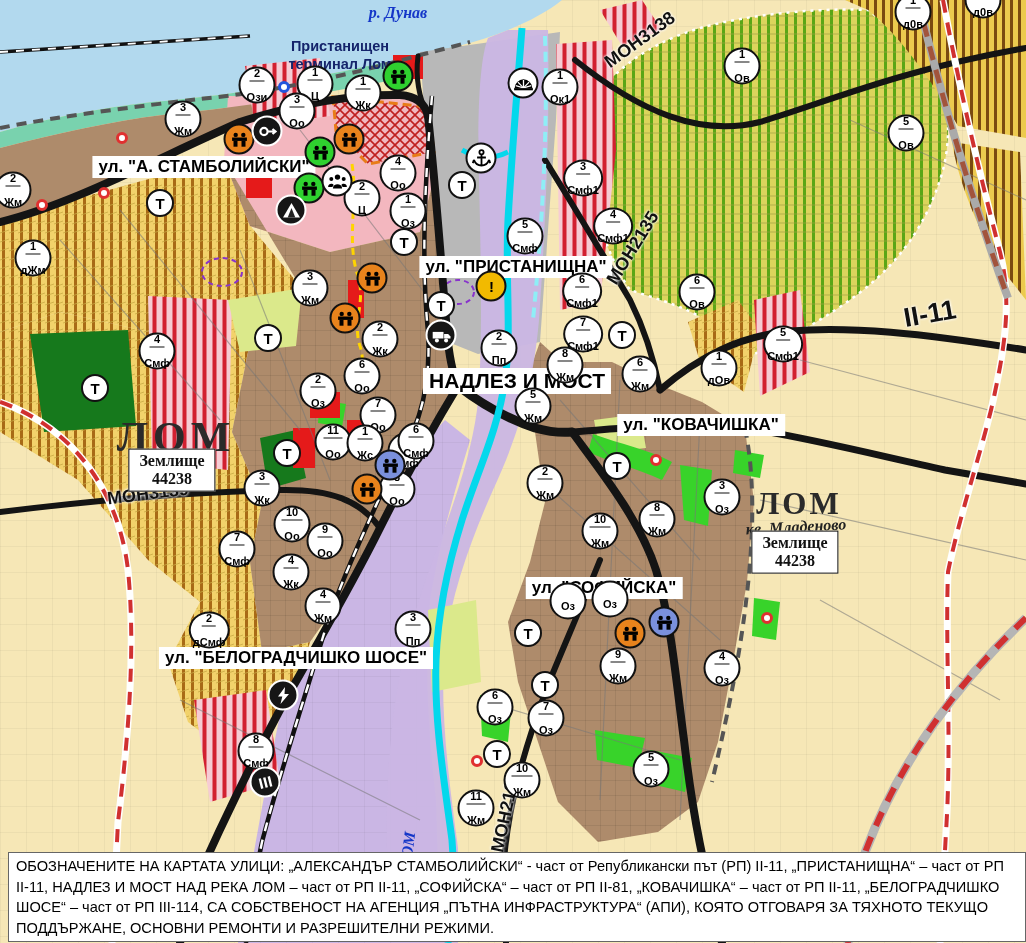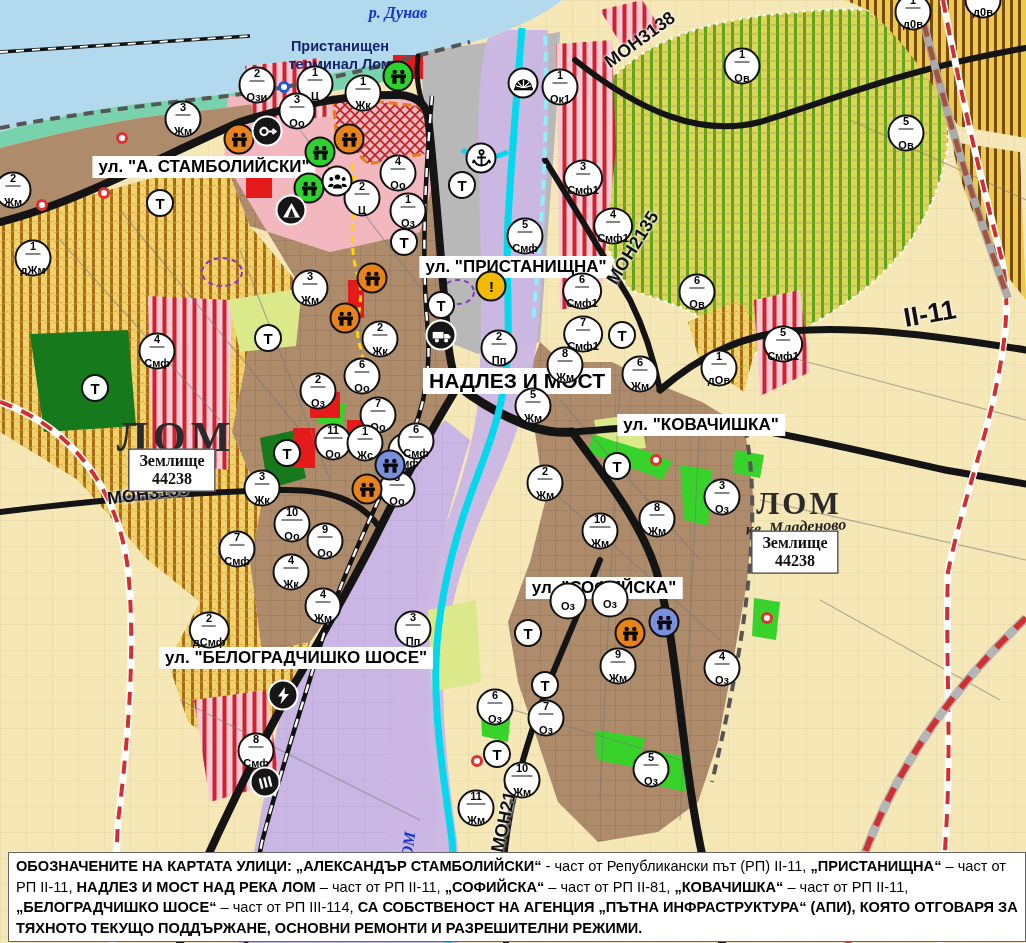--- a/index.html
+++ b/index.html
@@ -33,21 +33,21 @@
   .kv{font-family:"Liberation Serif",serif;font-weight:bold;font-style:italic;font-size:16px;color:#222;}
   .river{font-family:"Liberation Serif",serif;font-weight:bold;font-style:italic;font-size:16px;color:#1436c8;}
   .terminal{font-weight:bold;font-size:14.5px;color:#15246b;text-align:center;line-height:1.25;white-space:normal;width:160px;}
   .ref{font-weight:bold;font-size:18px;color:#111;text-shadow:0 0 3px #fff,0 0 3px #fff;}
   .ref.bigref{font-size:27px;}
   .zbox{position:absolute;transform:translate(-50%,-50%);background:#fff;border:1.5px solid #111;
         font-family:"Liberation Serif",serif;font-weight:bold;font-size:16px;color:#111;text-align:center;
         padding:2px 10px;line-height:1.15;white-space:nowrap;}
   #footer{position:absolute;left:8px;top:852px;width:1002px;height:82px;background:#fff;border:1px solid #666;
           padding:3px 7px;font-size:14.6px;line-height:1.42;color:#000;}
-  #footer .b{font-weight:bold;}
+  #footer .b{font-weight:normal;}
 </style>
 </head>
 <body>
 
 <div id="stage">
 
   <svg id="bg" width="1026" height="943" viewBox="0 0 1026 943">
     <defs>
       <pattern id="patYellow" width="9" height="9" patternUnits="userSpaceOnUse">
         <rect width="9" height="9" fill="#f2d26b"></rect>

